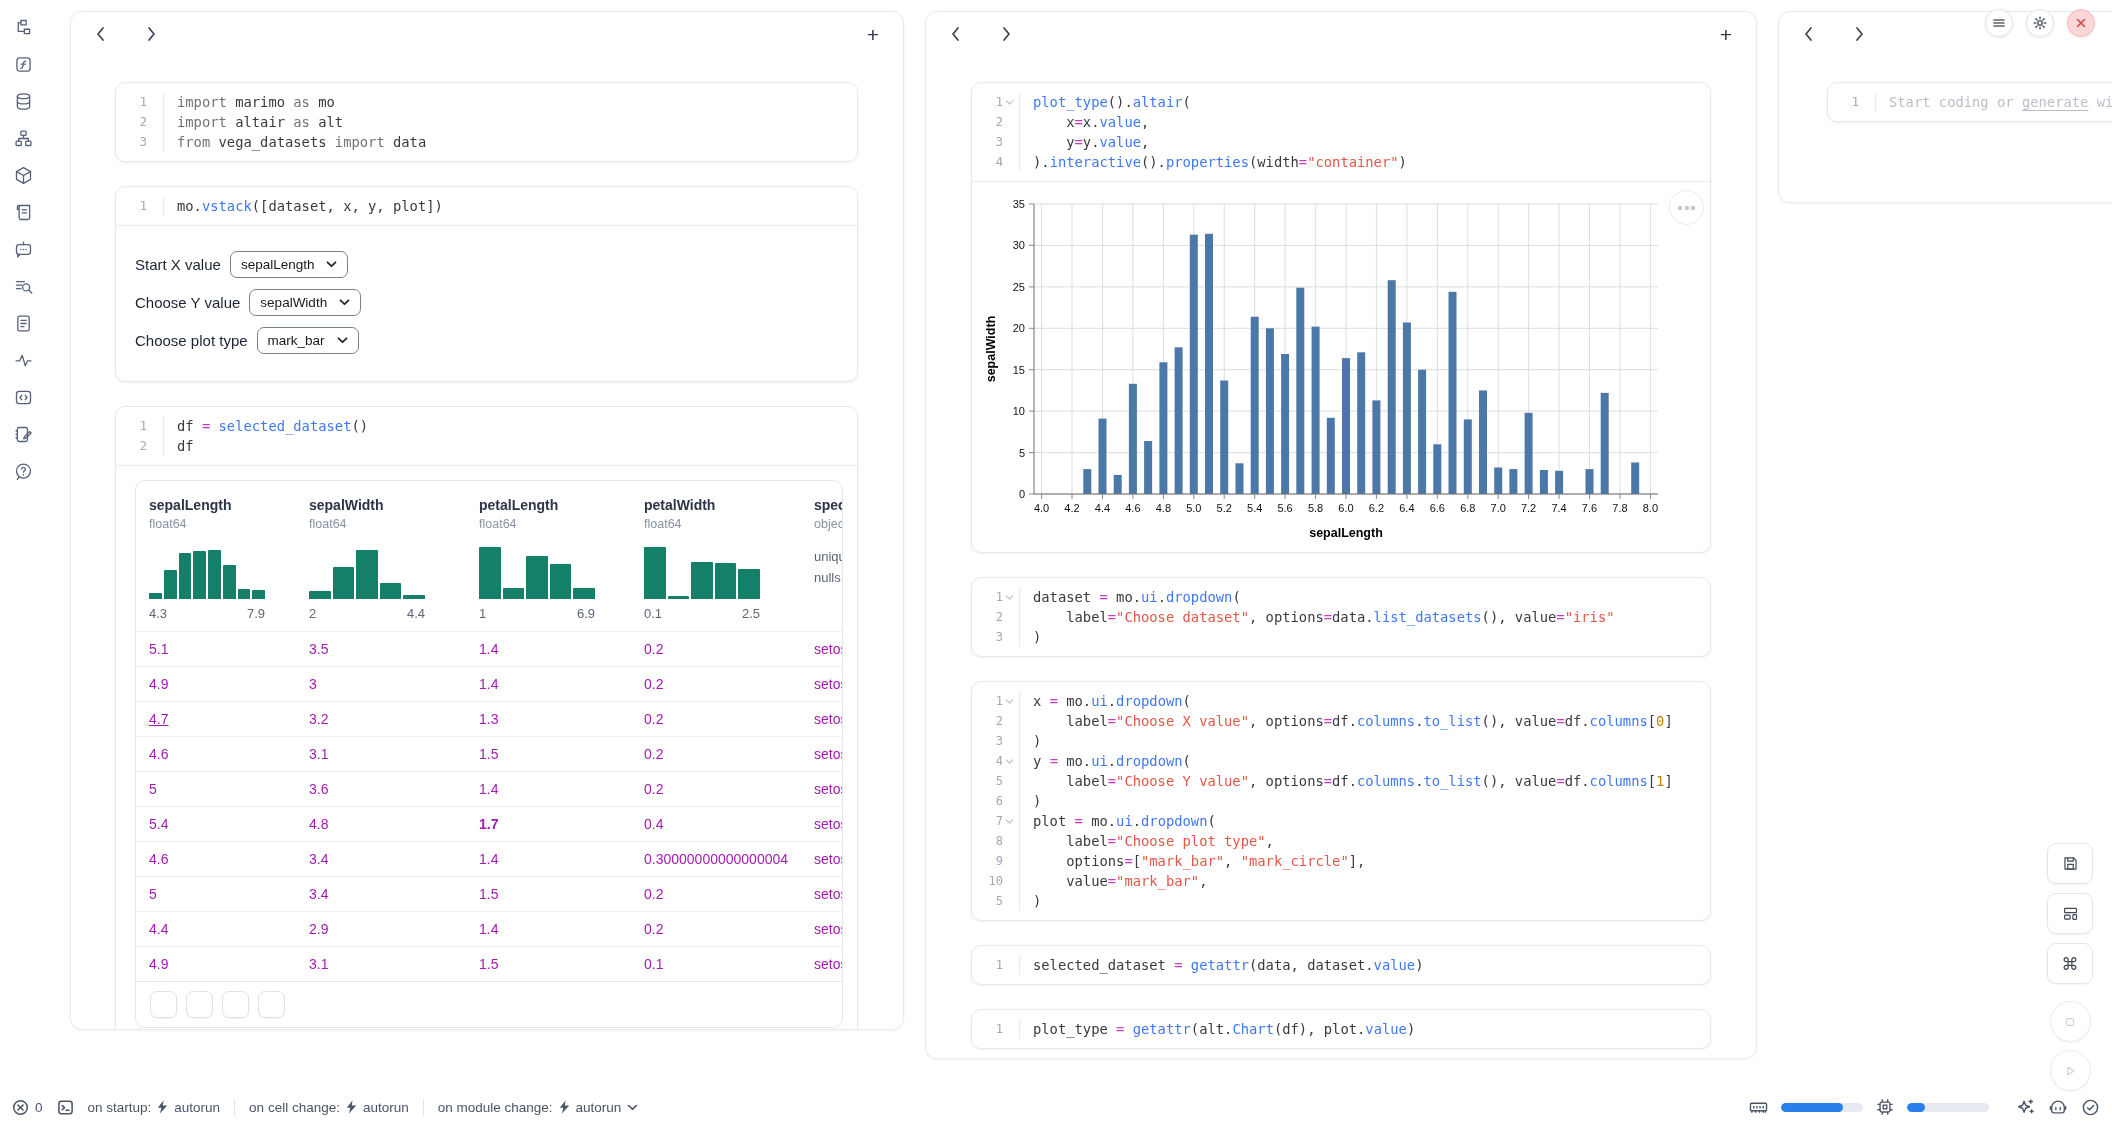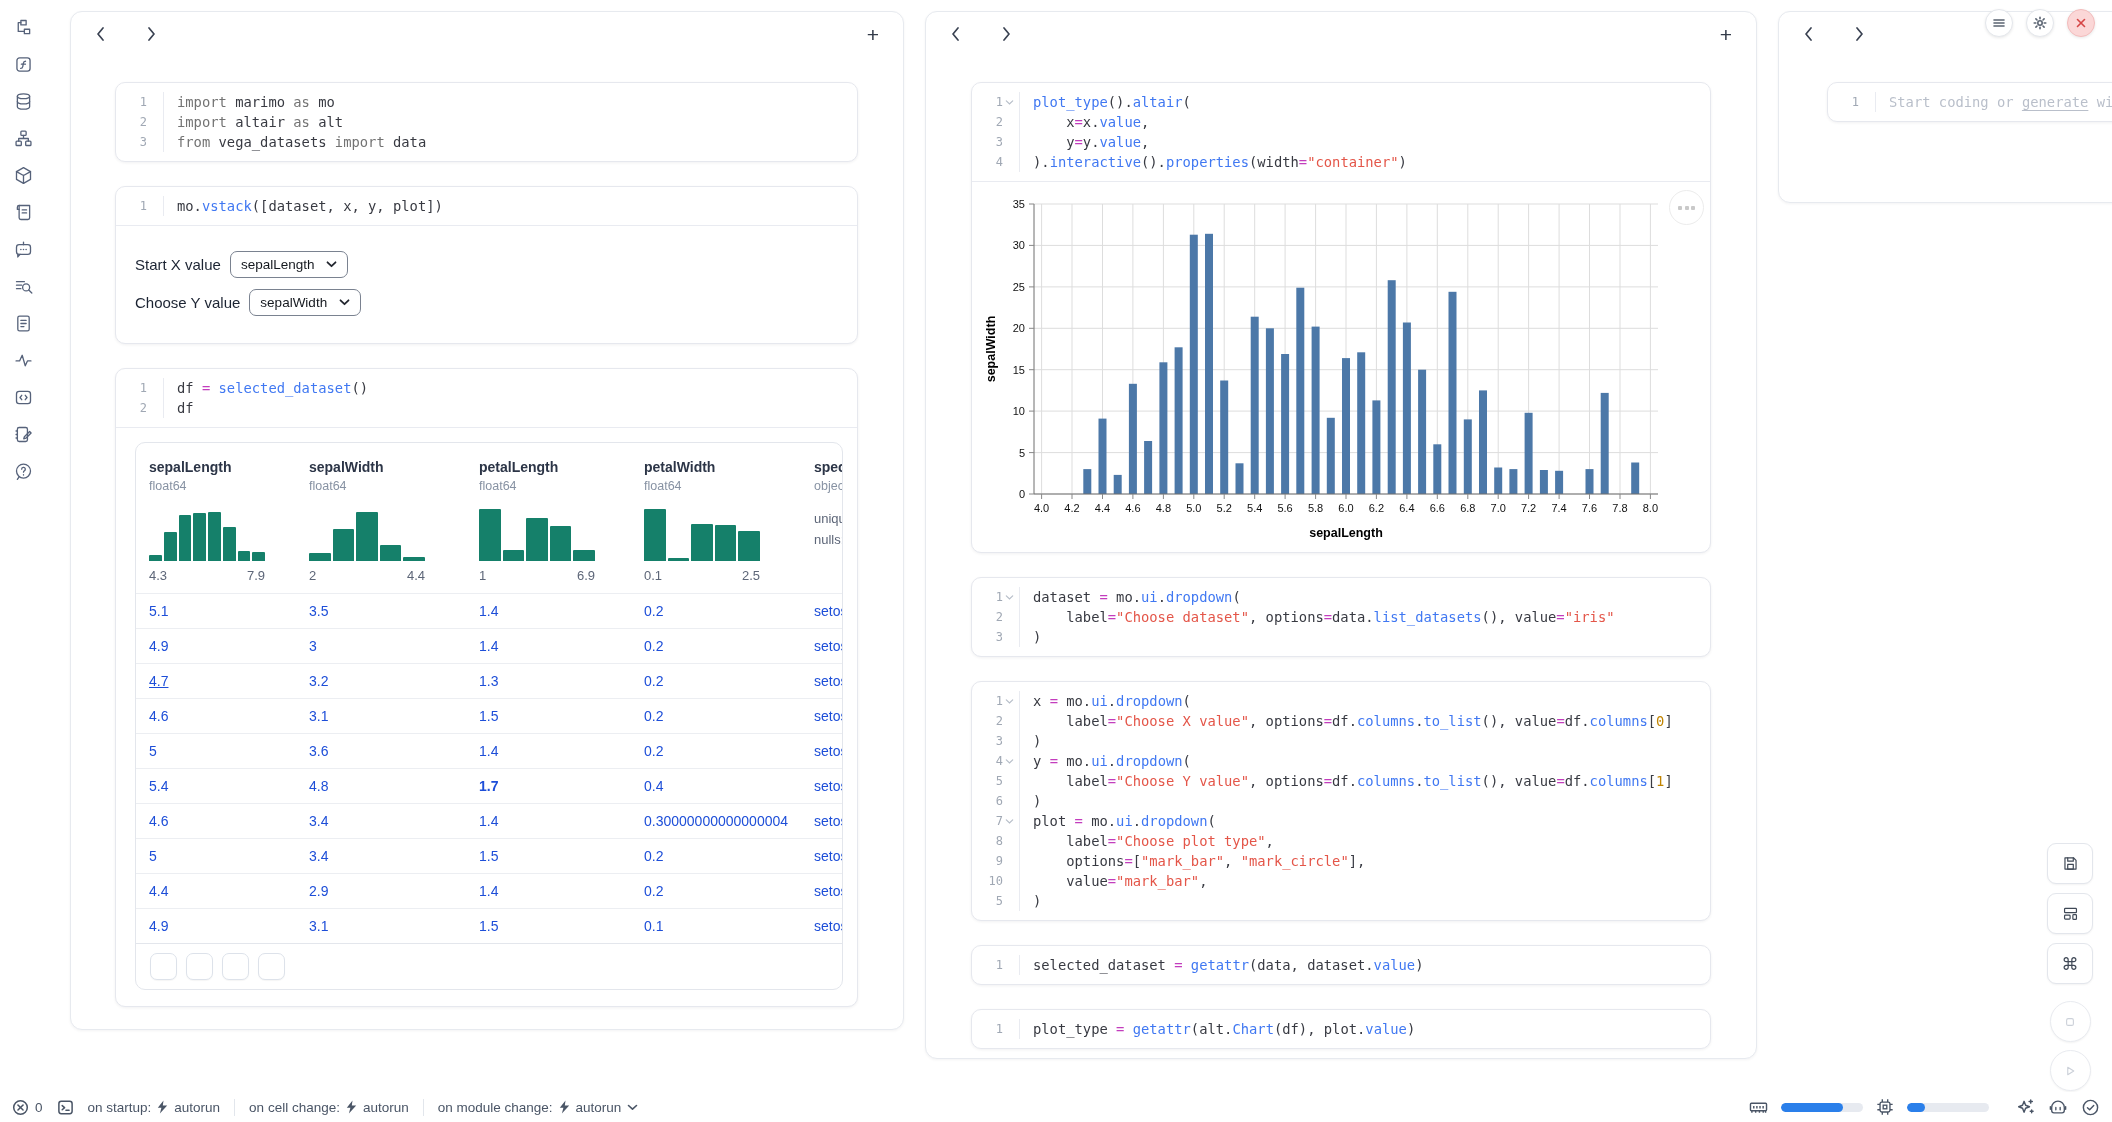--- a/index.html
+++ b/index.html
@@ -47,21 +47,21 @@
   .dtable{width:706px;border:1px solid #e3e6ec;border-radius:10px;overflow:hidden;background:#fff}
   .dt-head{display:flex;padding:16px 0 10px;white-space:nowrap}
   .dt-col{flex:0 0 auto;padding-left:13px;box-sizing:border-box;overflow:hidden}
   .dt-name{font-weight:700;font-size:14px;color:#2c3547}
   .dt-type{font-size:12.5px;color:#8792a3;margin-top:4px}
   .hist{margin-top:16px;width:116px;height:52px;display:flex;align-items:flex-end;gap:2px}
   .hist i{flex:1;display:block;border-radius:1px 1px 0 0}
   .range{width:116px;display:flex;justify-content:space-between;font-size:13px;color:#5d6678;margin-top:7px}
   .extras{margin-top:16px;font-size:13px;color:#5d6678;line-height:1.6}
   .dt-row{display:flex;border-top:1px solid #eceef2;height:34px;align-items:center;font-size:14px;
-          color:#1d4ed8;white-space:nowrap}
+          color:#a21caf;white-space:nowrap}
   .dt-cell{flex:0 0 auto;padding-left:13px;box-sizing:border-box;overflow:hidden}
   .dt-foot{border-top:1px solid #e3e6ec;height:45px;display:flex;align-items:center;padding:0 14px;gap:9px;}
   .pgbtn{width:27px;height:27px;border:1px solid #dde2ea;border-radius:7px;background:#fff;display:flex;
          align-items:center;justify-content:center;cursor:pointer;box-shadow:0 1px 1px rgba(0,0,0,.04);padding:0}
   
   .chart-out{position:relative;padding:10px 0 8px 10px}
   .chart-menu{position:absolute;top:8px;right:6px;width:35px;height:35px;border-radius:50%;
               border:1px solid #ececec;background:#fff;display:flex;align-items:center;justify-content:center;
               gap:2.5px;cursor:pointer}
   .chart-menu i{width:4px;height:4px;border-radius:1px;background:#c9c9c9;display:block}
@@ -248,20 +248,29 @@
               <span>sepalLength</span>
               <svg viewBox="0 0 11 7">
                 <polyline points="1.5,1.3 5.5,5.2 9.5,1.3"></polyline>
               </svg>
             </span>
           </div>
           <div class="form-row">
             <span>Choose Y value</span>
             <span class="sel">
               <span>sepalWidth</span>
+              <svg viewBox="0 0 11 7">
+                <polyline points="1.5,1.3 5.5,5.2 9.5,1.3"></polyline>
+              </svg>
+            </span>
+          </div>
+          <div class="form-row">
+            <span>Choose plot type</span>
+            <span class="sel">
+              <span>mark_bar</span>
               <svg viewBox="0 0 11 7">
                 <polyline points="1.5,1.3 5.5,5.2 9.5,1.3"></polyline>
               </svg>
             </span>
           </div>
         </div>
     </div>
     <div class="cell">
       <div class="code">
           <div class="crow">

